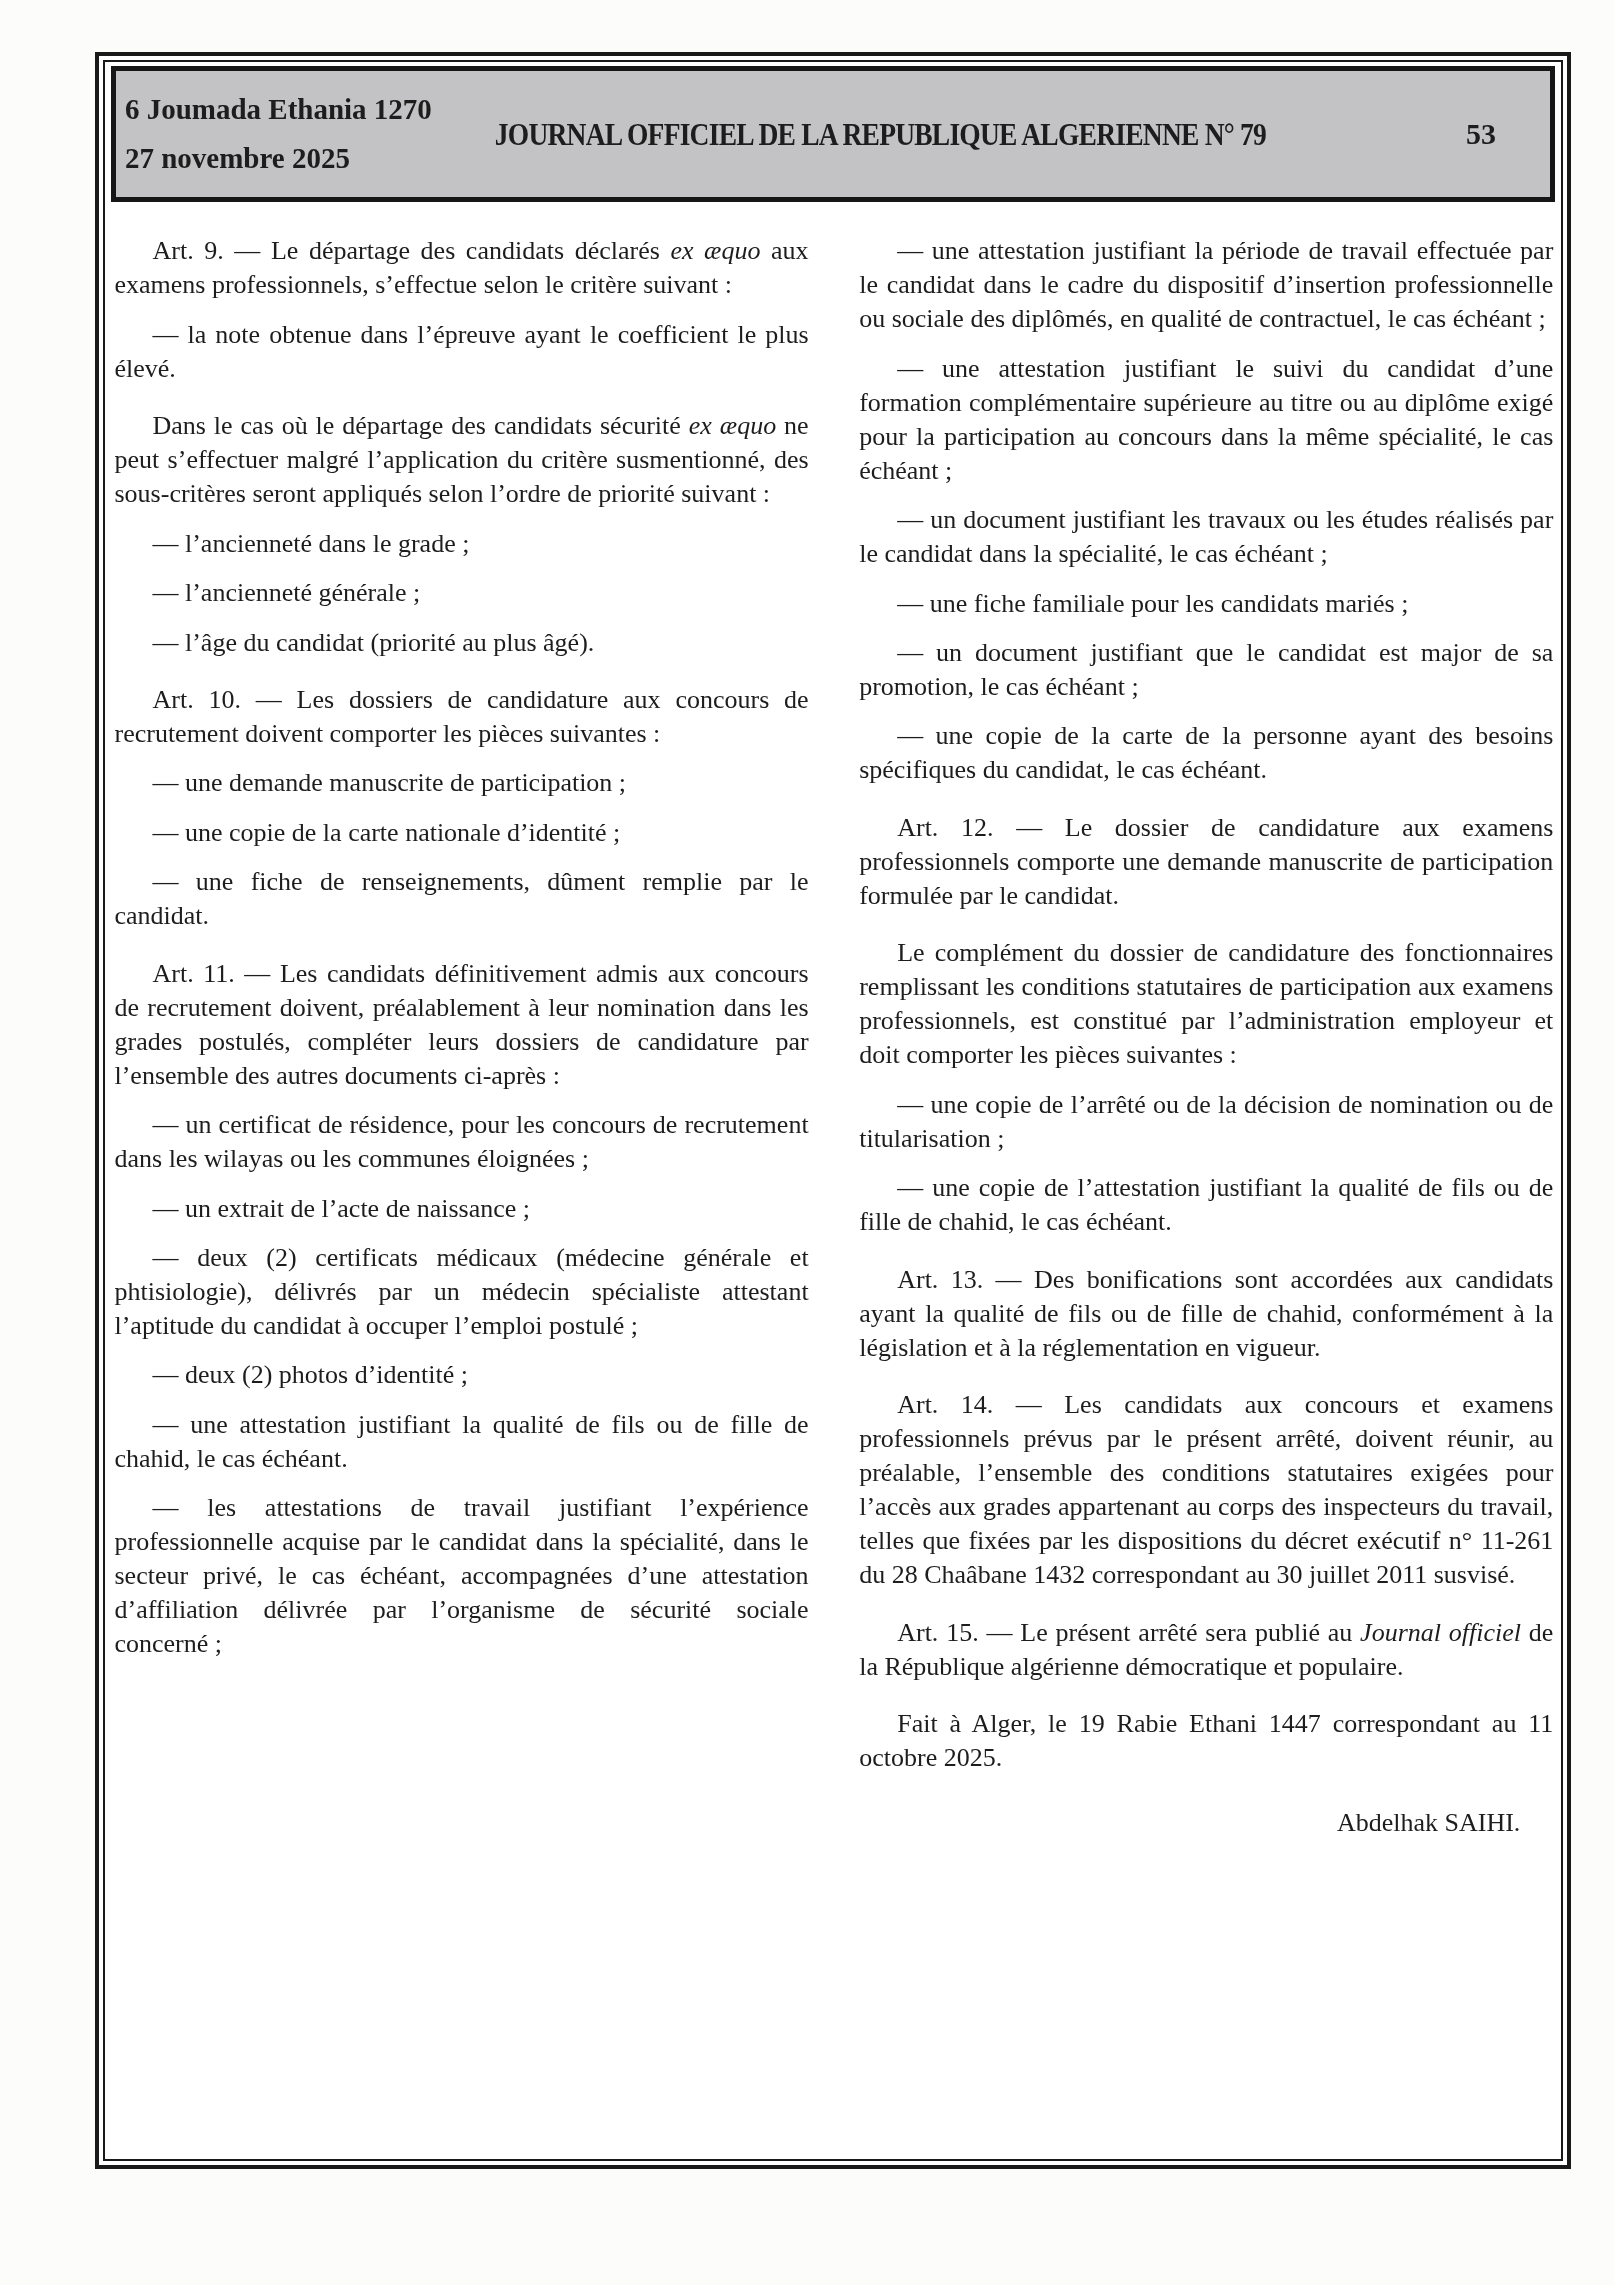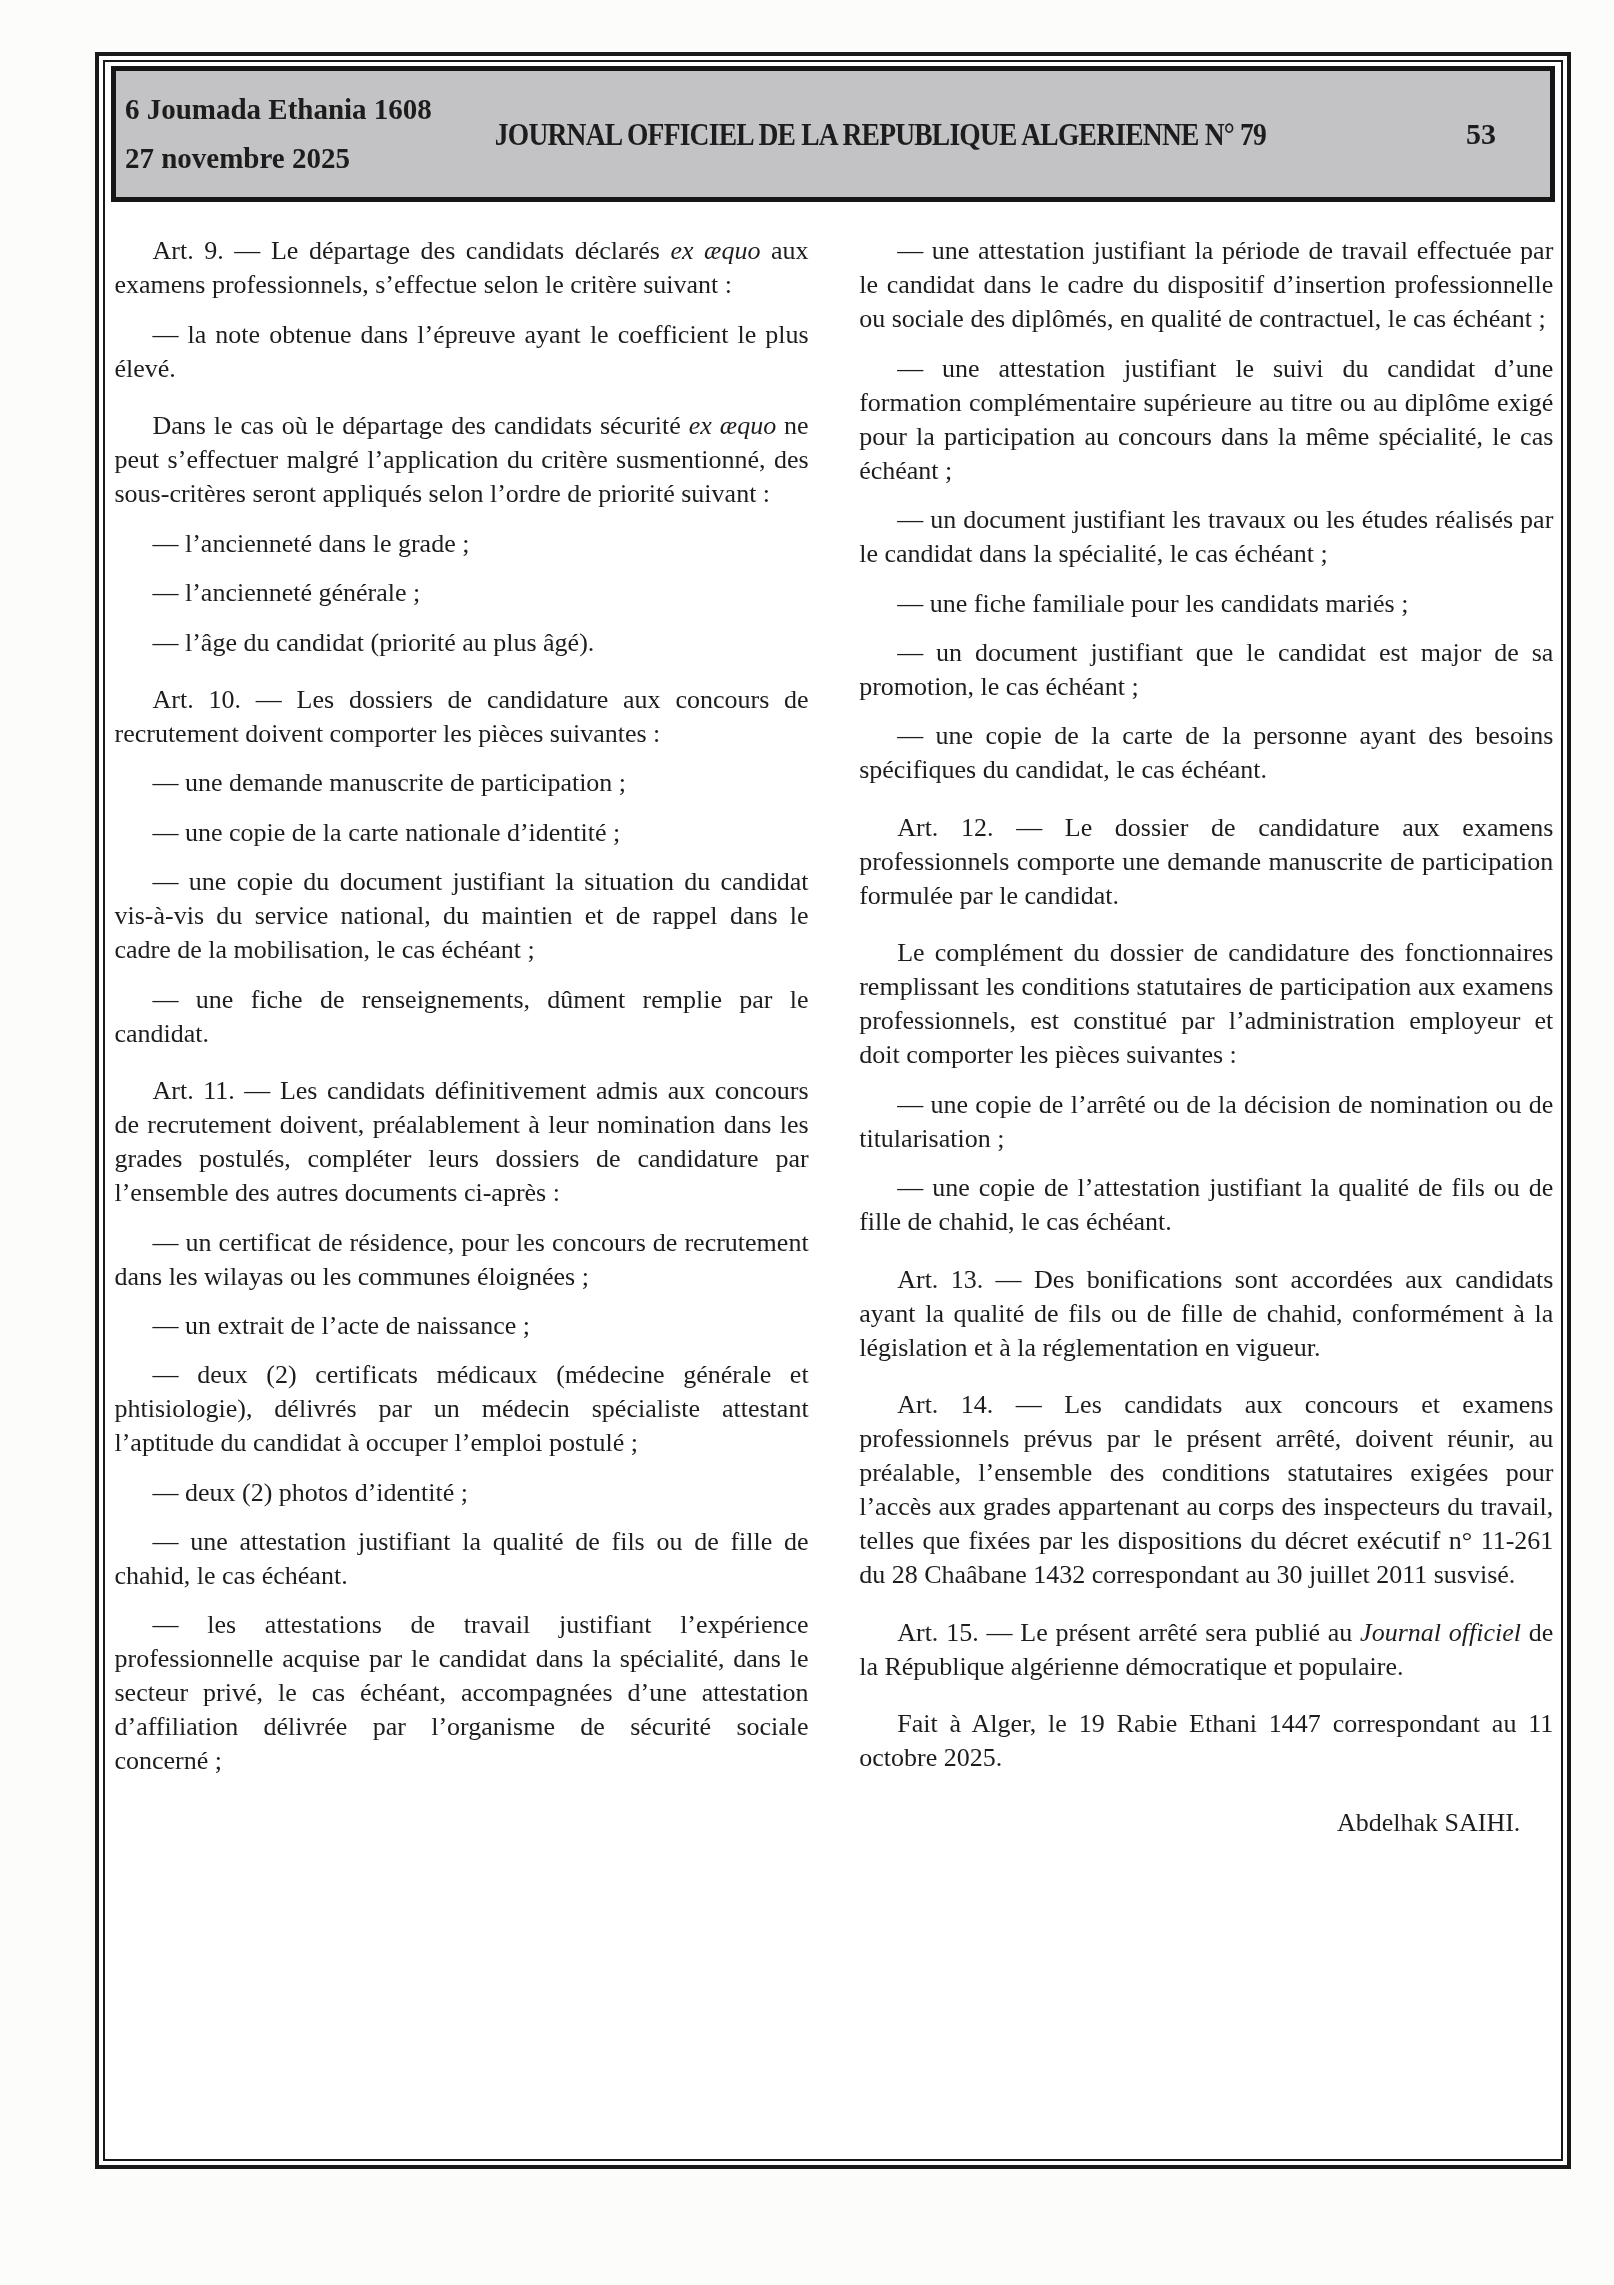--- a/index.html
+++ b/index.html
@@ -92,42 +92,41 @@
   }
 </style>
 </head>
 <body>
 
 <div class="frame">
   <div class="frame-inner">
 
     <div class="masthead">
       <div class="masthead-dates">
-        <div>6 Joumada Ethania 1608</div>
+        <div>6 Joumada Ethania 1270</div>
         <div>27 novembre 2025</div>
       </div>
       <div class="masthead-title">
         <span class="condensed">JOURNAL OFFICIEL DE LA REPUBLIQUE ALGERIENNE N° 79</span>
       </div>
       <div class="masthead-page">53</div>
     </div>
 
     <div class="columns">
 
       <div class="col col-left">
         <p class="para"><span>Art. 9. — Le départage des candidats déclarés </span><i>ex æquo</i><span> aux examens professionnels, s’effectue selon le critère suivant&nbsp;:</span></p>
         <p class="para">— la note obtenue dans l’épreuve ayant le coefficient le plus élevé.</p>
         <p class="para gap"><span>Dans le cas où le départage des candidats sécurité </span><i>ex æquo</i><span> ne peut s’effectuer malgré l’application du critère susmentionné, des sous-critères seront appliqués selon l’ordre de priorité suivant&nbsp;:</span></p>
         <p class="para">— l’ancienneté dans le grade&nbsp;;</p>
         <p class="para">— l’ancienneté générale&nbsp;;</p>
         <p class="para">— l’âge du candidat (priorité au plus âgé).</p>
         <p class="para gap">Art. 10. — Les dossiers de candidature aux concours de recrutement doivent comporter les pièces suivantes&nbsp;:</p>
         <p class="para">— une demande manuscrite de participation&nbsp;;</p>
         <p class="para">— une copie de la carte nationale d’identité&nbsp;;</p>
-        <p class="para">— une copie du document justifiant la situation du candidat vis-à-vis du service national, du maintien et de rappel dans le cadre de la mobilisation, le cas échéant&nbsp;;</p>
         <p class="para">— une fiche de renseignements, dûment remplie par le candidat.</p>
         <p class="para gap">Art. 11. — Les candidats définitivement admis aux concours de recrutement doivent, préalablement à leur nomination dans les grades postulés, compléter leurs dossiers de candidature par l’ensemble des autres documents ci-après&nbsp;:</p>
         <p class="para">— un certificat de résidence, pour les concours de recrutement dans les wilayas ou les communes éloignées&nbsp;;</p>
         <p class="para">— un extrait de l’acte de naissance&nbsp;;</p>
         <p class="para">— deux (2) certificats médicaux (médecine générale et phtisiologie), délivrés par un médecin spécialiste attestant l’aptitude du candidat à occuper l’emploi postulé&nbsp;;</p>
         <p class="para">— deux (2) photos d’identité&nbsp;;</p>
         <p class="para">— une attestation justifiant la qualité de fils ou de fille de chahid, le cas échéant.</p>
         <p class="para">— les attestations de travail justifiant l’expérience professionnelle acquise par le candidat dans la spécialité, dans le secteur privé, le cas échéant, accompagnées d’une attestation d’affiliation délivrée par l’organisme de sécurité sociale concerné&nbsp;;</p>
       </div>
 

